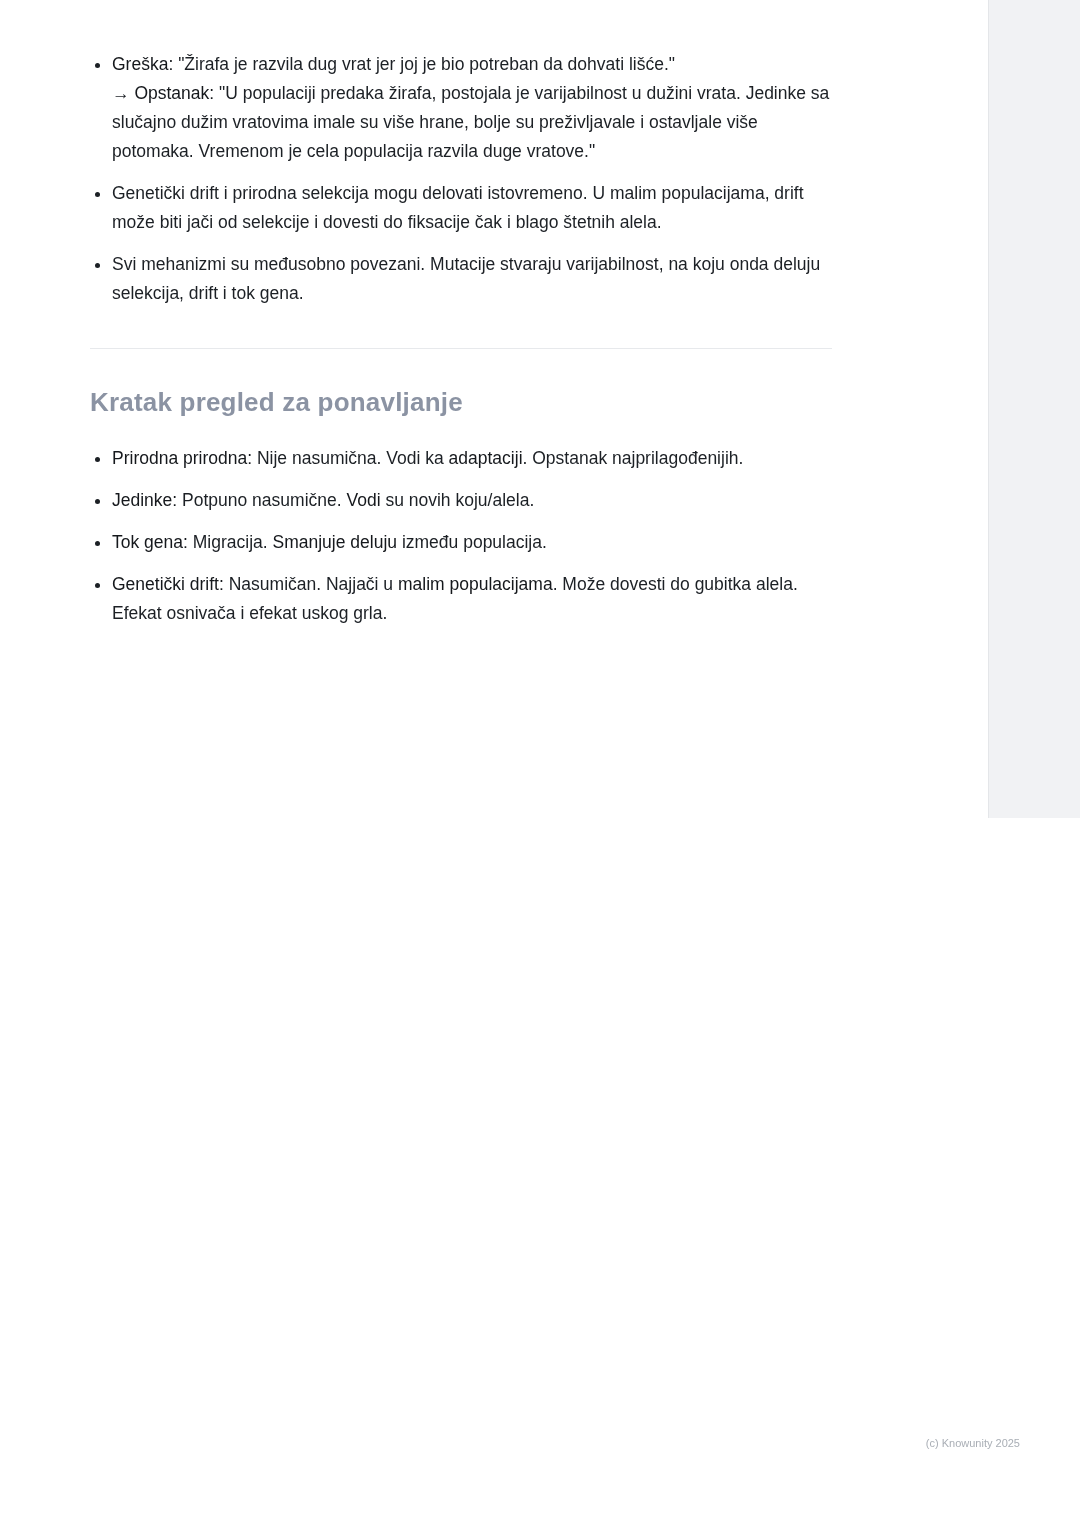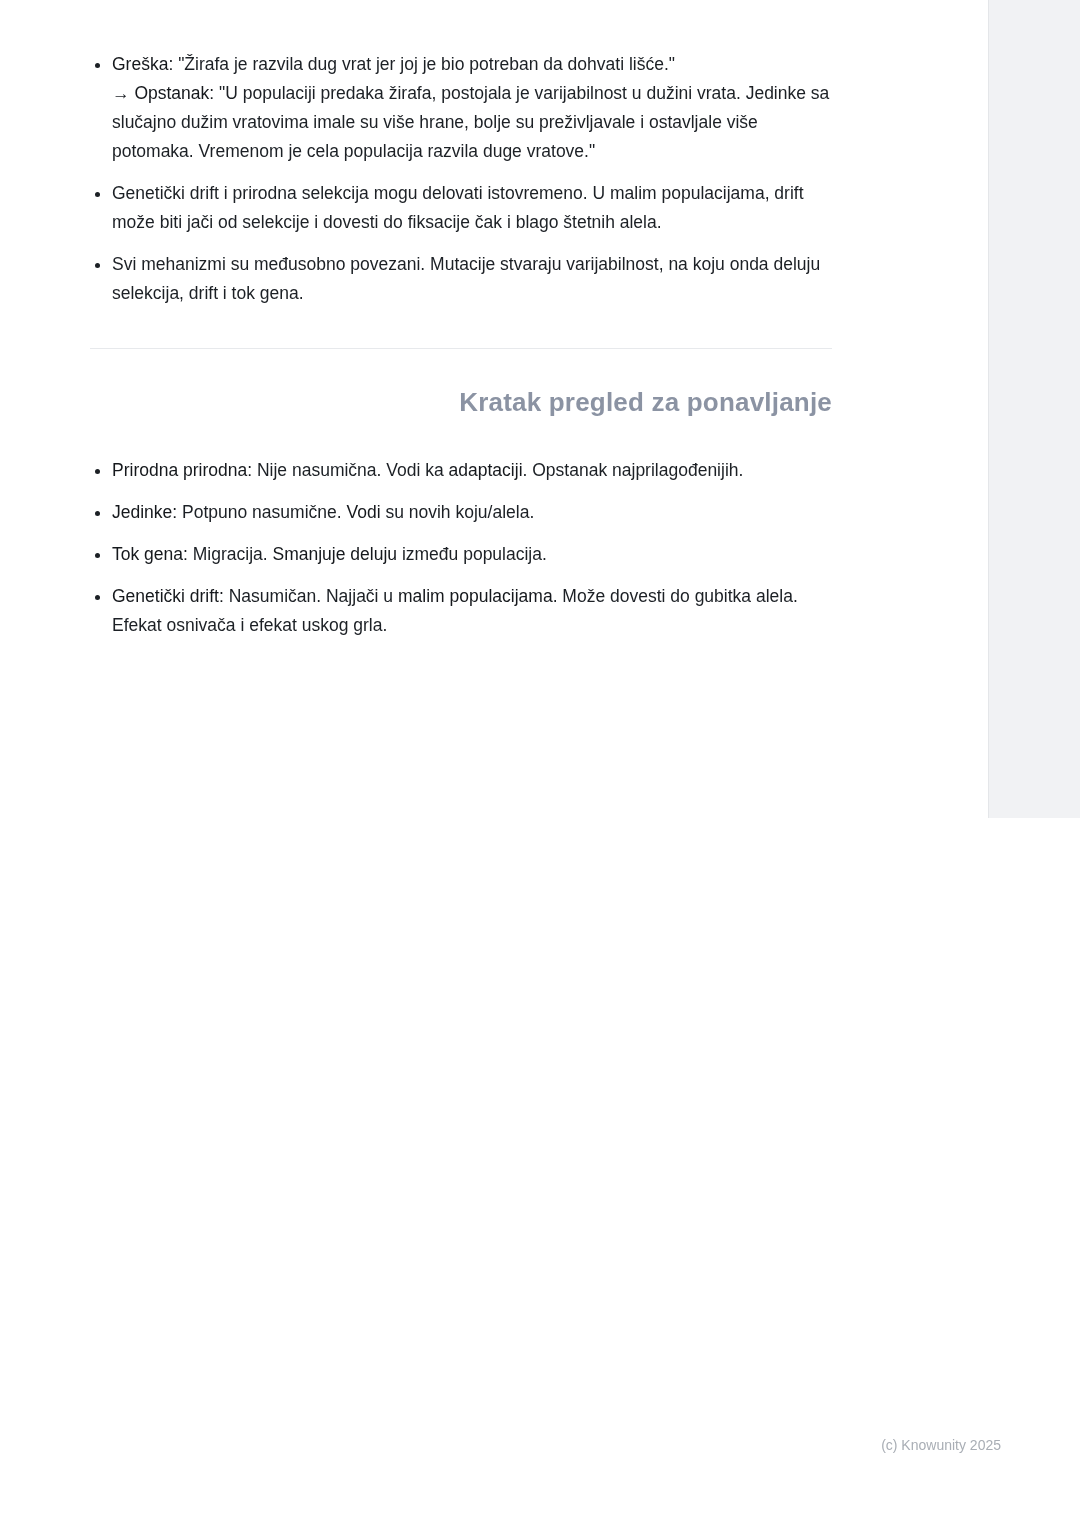--- a/index.html
+++ b/index.html
@@ -46,41 +46,40 @@
     color: #15181c;
   }
   .divider {
     border: none;
     border-top: 1px solid var(--c-divider);
     height: 0;
     margin: 40px 0 0 0;
   }
   h2.section-heading {
     margin-top: 38px;
-    margin-bottom: 38px;
+    margin-bottom: 26px;
     font-size: 26px;
     font-weight: 700;
     color: var(--c-heading);
     letter-spacing: 0.2px;
-    text-align: right;
   }
   .side-panel {
     position: absolute;
     top: 0;
     right: 0;
     width: 92px;
     height: 818px;
     background: var(--c-panel);
     border-left: 1px solid var(--c-panel-edge);
   }
   .footer {
     position: absolute;
     top: 1437px;
-    right: 79px;
-    font-size: 14px;
+    right: 60px;
+    font-size: 11px;
     color: var(--c-footer);
   }
 </style>
 </head>
 <body>
 
 <div class="page">
 
   <div class="content">
 

